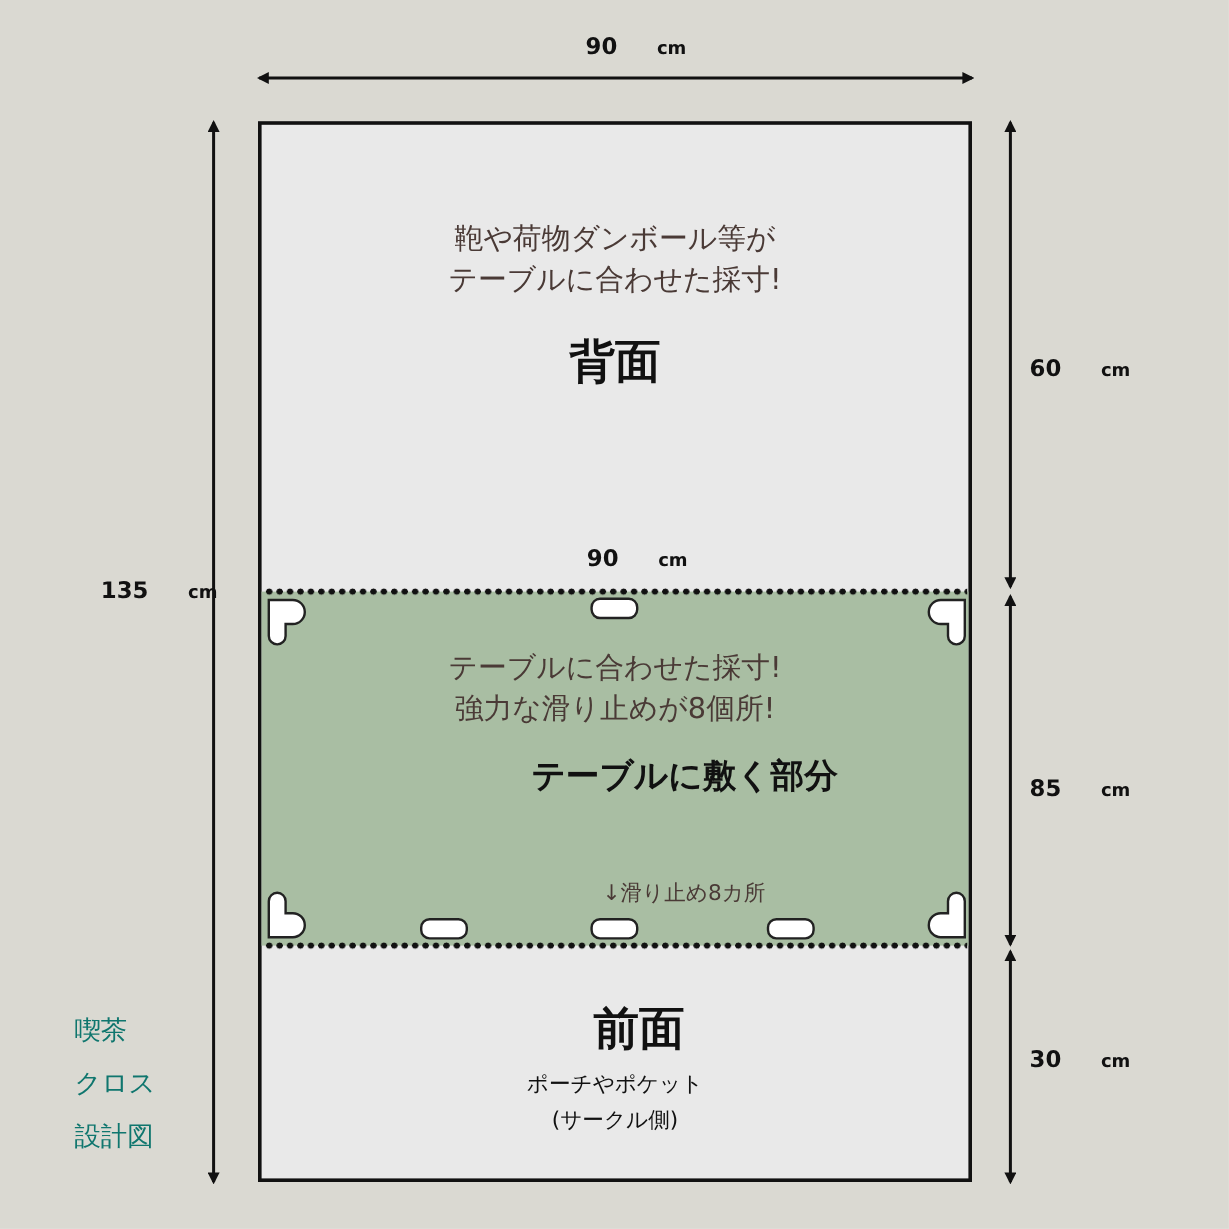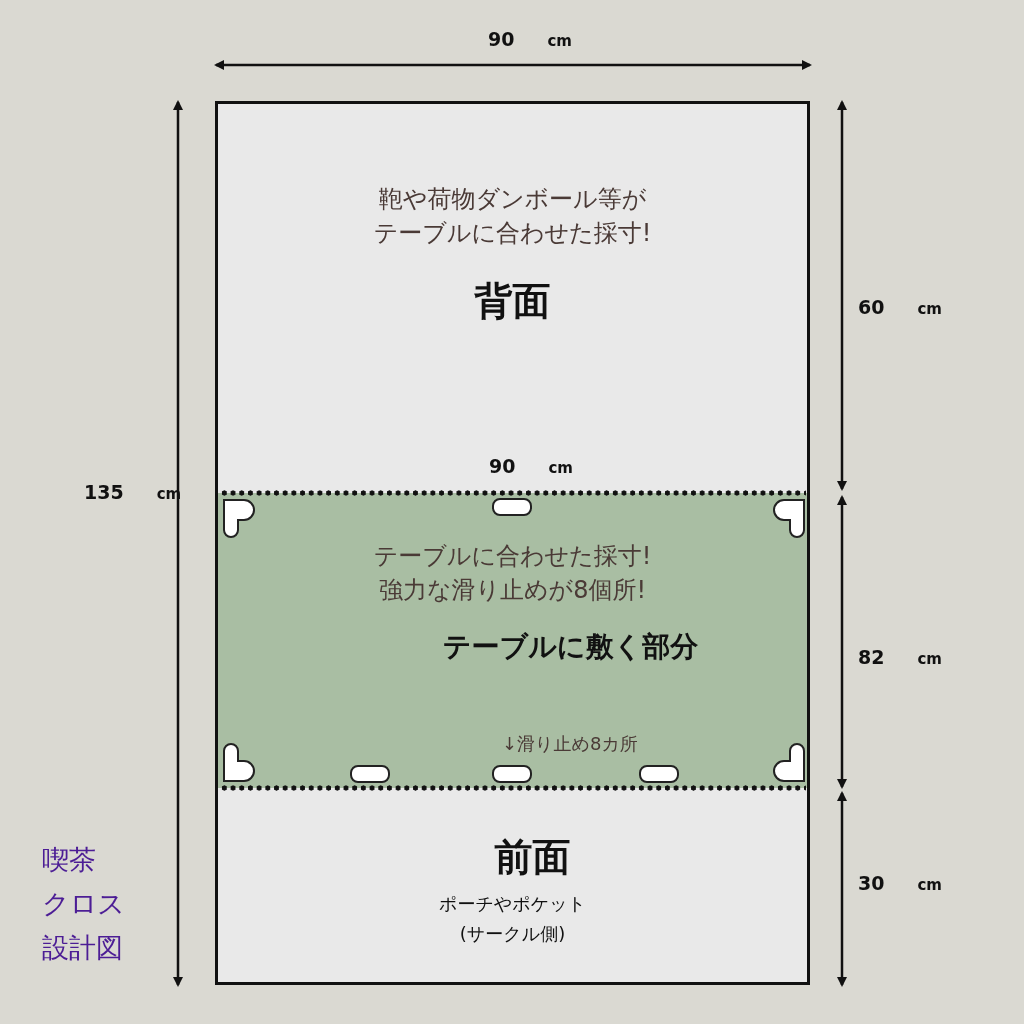--- a/index.html
+++ b/index.html
@@ -7,21 +7,21 @@
   .abs{position:absolute;}
   .panel{left:215px;top:101px;width:589px;height:878px;border:3px solid #111;background:#e9e9e9;}
   .green{left:218px;top:493px;width:589px;height:295px;background:#a9bea3;}
   .dots{left:220px;width:586px;height:6px;background-image:radial-gradient(circle,#111 2.4px,transparent 2.8px);background-size:8.7px 6px;background-repeat:repeat-x;}
   .label{font-weight:bold;font-size:19px;color:#111;white-space:nowrap;}
   .label .unit{font-size:15px;padding-left:33px;}
   .note{font-size:24px;color:#4a3a36;text-align:center;line-height:34px;white-space:nowrap;}
   .big{font-weight:bold;font-size:38px;text-align:center;color:#111;white-space:nowrap;}
   .mid{font-weight:bold;font-size:28px;text-align:center;color:#111;white-space:nowrap;}
   .small{font-size:18px;text-align:center;color:#111;white-space:nowrap;line-height:30px;}
-  .title{font-size:27px;line-height:44px;color:#4c1d95;}
+  .title{font-size:22px;line-height:44px;color:#0f766e;margin-left:20px;}
   .pill{width:36px;height:14px;background:#fff;border:2px solid #222;border-radius:8px;}
   svg{position:absolute;left:0;top:0;}
 </style>
 </head>
 <body>
 
 <svg width="1024" height="1024">
   <defs>
     <marker id="ah" markerWidth="10" markerHeight="10" refX="8" refY="5" orient="auto-start-reverse" markerUnits="userSpaceOnUse">
       <path d="M0,0 L10,5 L0,10 z" fill="#111"></path>
@@ -37,21 +37,21 @@
 <div class="abs label" style="left:488px;top:28px;">
   <span>90</span><span class="unit">cm</span>
 </div>
 <div class="abs label" style="left:84px;top:481px;">
   <span>135</span><span class="unit">cm</span>
 </div>
 <div class="abs label" style="left:858px;top:296px;">
   <span>60</span><span class="unit">cm</span>
 </div>
 <div class="abs label" style="left:858px;top:646px;">
-  <span>82</span><span class="unit">cm</span>
+  <span>85</span><span class="unit">cm</span>
 </div>
 <div class="abs label" style="left:858px;top:872px;">
   <span>30</span><span class="unit">cm</span>
 </div>
 
 <div class="abs panel"></div>
 <div class="abs green"></div>
 <div class="abs dots" style="top:490px;"></div>
 <div class="abs dots" style="top:785px;"></div>
 

